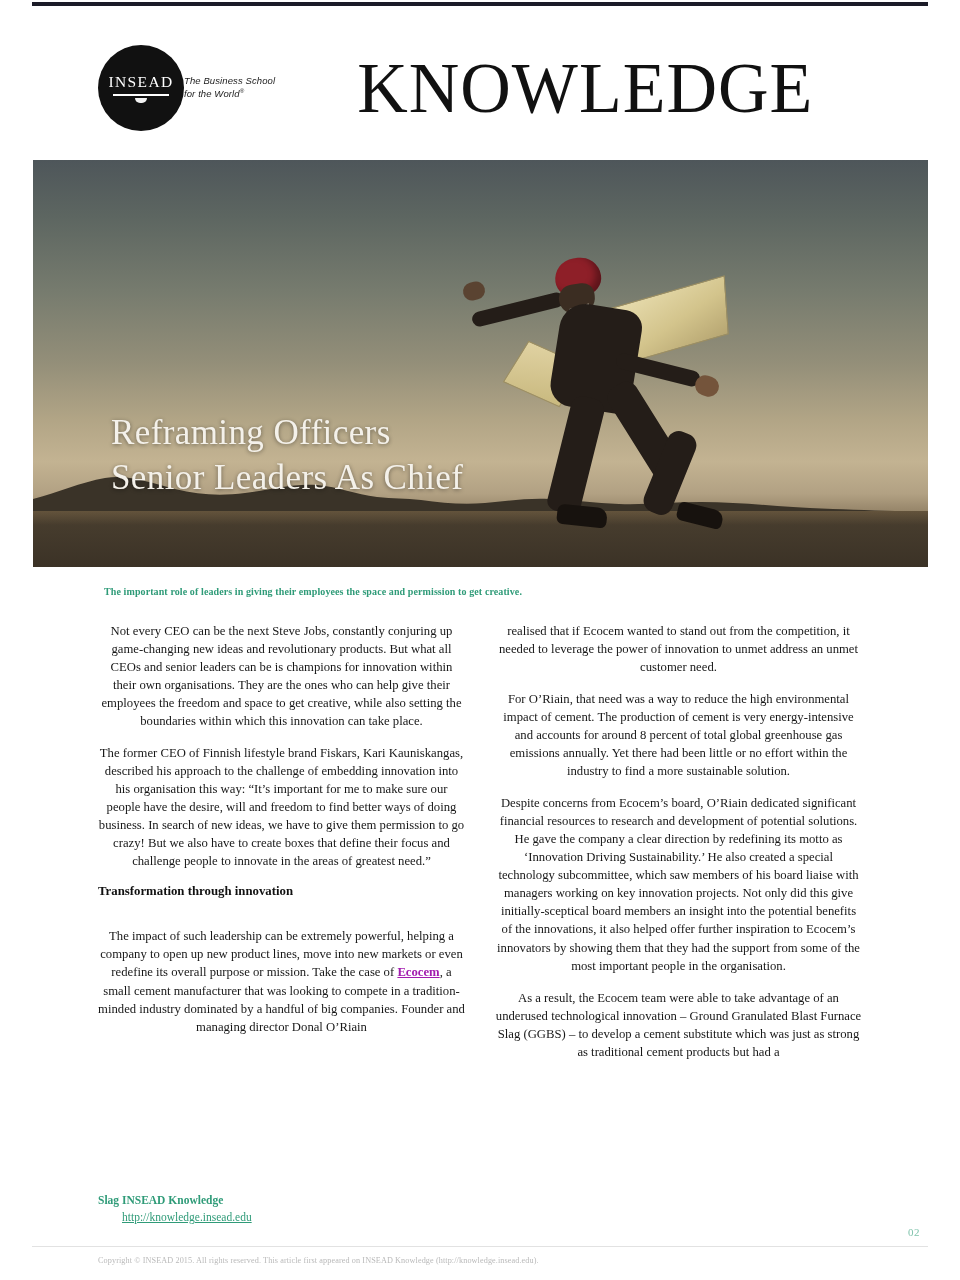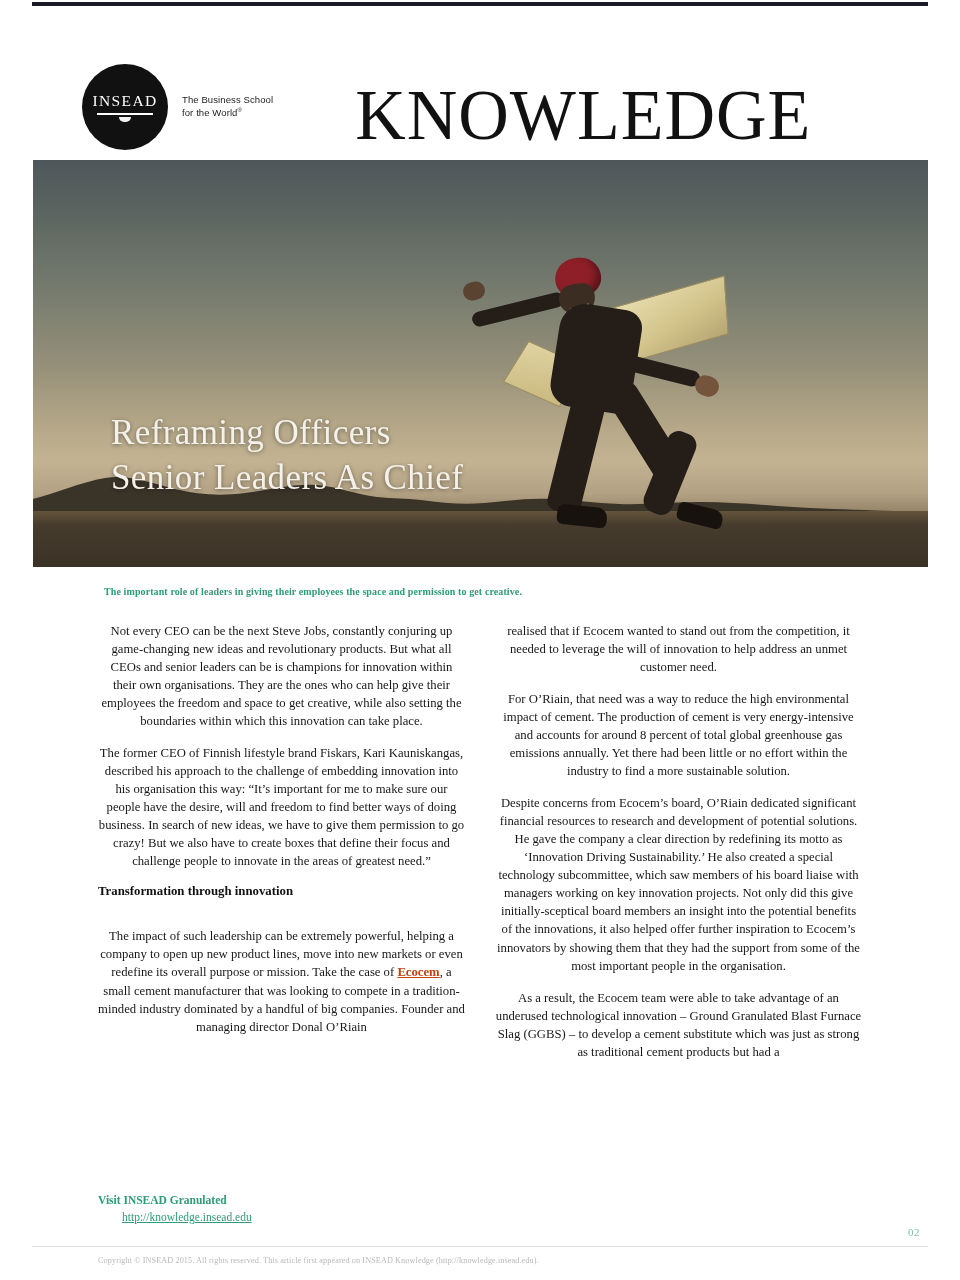--- a/index.html
+++ b/index.html
@@ -19,24 +19,24 @@
   .top-rule {
     position: absolute;
     left: 32px; top: 2px;
     width: 896px; height: 4px;
     background: #1b1b28;
   }
 
   
   .masthead {
     position: absolute;
-    left: 20px; top: 26px;
+    left: 36px; top: 26px;
     width: 896px; height: 124px;
     display: flex;
-    align-items: flex-end;
+    align-items: center;
   }
   .logo-block {
     display: flex;
     align-items: center;
     margin-left: 62px;
   }
   .logo-circle {
     width: 86px; height: 86px;
     border-radius: 50%;
     background: #111111;
@@ -60,27 +60,27 @@
     margin-top: 3px;
   }
   .logo-swoosh {
     width: 12px; height: 5px;
     margin-top: 2px;
     border-radius: 0 0 10px 10px;
     background: #ffffff;
     opacity: .95;
   }
   .tagline {
-    margin-left: 14px;
     font-family: "Liberation Sans", sans-serif;
     font-size: 9.5px;
     line-height: 1.35;
     color: #1d1d1d;
     letter-spacing: .1px;
     max-width: 110px;
+    font-style: italic;
   }
   .tagline sup { font-size: 6px; vertical-align: super; }
 
   .knowledge {
     margin-left: 82px;
     font-family: "Liberation Serif", serif;
     font-size: 70px;
     line-height: 1;
     letter-spacing: 1px;
     color: #111111;
@@ -278,21 +278,21 @@
   .col h3 {
     font-family: "Liberation Serif", serif;
     font-size: 12.8px;
     font-weight: bold;
     color: #111;
     margin: 4px 0 28px 0;
   }
   .inline-link {
     font-weight: bold;
     text-decoration: underline;
-    color: #c2410c;
+    color: #a21caf;
   }
 
   
   .visit {
     position: absolute;
     left: 98px; top: 1192px;
     width: 340px;
     color: #2f9b78;
     font-family: "Liberation Serif", serif;
     font-size: 11.5px;
@@ -386,29 +386,29 @@
   <div class="standfirst">The important role of leaders in giving their employees the space and permission to get creative.</div>
 
   <div class="columns">
     <div class="col">
       <p>Not every CEO can be the next Steve Jobs, constantly conjuring up game-changing new ideas and revolutionary products. But what all CEOs and senior leaders can be is champions for innovation within their own organisations. They are the ones who can help give their employees the freedom and space to get creative, while also setting the boundaries within which this innovation can take place.</p>
       <p>The former CEO of Finnish lifestyle brand Fiskars, Kari Kauniskangas, described his approach to the challenge of embedding innovation into his organisation this way: “It’s important for me to make sure our people have the desire, will and freedom to find better ways of doing business. In search of new ideas, we have to give them permission to go crazy! But we also have to create boxes that define their focus and challenge people to innovate in the areas of greatest need.”</p>
       <h3>Transformation through innovation</h3>
       <p><span>The impact of such leadership can be extremely powerful, helping a company to open up new product lines, move into new markets or even redefine its overall purpose or mission. Take the case of </span><a class="inline-link" href="#">Ecocem</a><span>, a small cement manufacturer that was looking to compete in a tradition-minded industry dominated by a handful of big companies. Founder and managing director Donal O’Riain</span></p>
     </div>
     <div class="col">
-      <p>realised that if Ecocem wanted to stand out from the competition, it needed to leverage the will of innovation to help address an unmet customer need.</p>
+      <p>realised that if Ecocem wanted to stand out from the competition, it needed to leverage the power of innovation to unmet address an unmet customer need.</p>
       <p>For O’Riain, that need was a way to reduce the high environmental impact of cement. The production of cement is very energy-intensive and accounts for around 8 percent of total global greenhouse gas emissions annually. Yet there had been little or no effort within the industry to find a more sustainable solution.</p>
       <p>Despite concerns from Ecocem’s board, O’Riain dedicated significant financial resources to research and development of potential solutions. He gave the company a clear direction by redefining its motto as ‘Innovation Driving Sustainability.’ He also created a special technology subcommittee, which saw members of his board liaise with managers working on key innovation projects. Not only did this give initially-sceptical board members an insight into the potential benefits of the innovations, it also helped offer further inspiration to Ecocem’s innovators by showing them that they had the support from some of the most important people in the organisation.</p>
       <p>As a result, the Ecocem team were able to take advantage of an underused technological innovation – Ground Granulated Blast Furnace Slag (GGBS) – to develop a cement substitute which was just as strong as traditional cement products but had a</p>
     </div>
   </div>
 
   <div class="visit">
-    <span class="visit-label">Visit INSEAD Granulated</span>
+    <span class="visit-label">Slag INSEAD Knowledge</span>
     <a class="visit-url" href="#">http://knowledge.insead.edu</a>
   </div>
 
   <div class="page-number">02</div>
 
   <div class="footer-rule"></div>
   <div class="footer">Copyright © INSEAD 2015. All rights reserved. This article first appeared on INSEAD Knowledge (http://knowledge.insead.edu).</div>
 
 </div>
 

